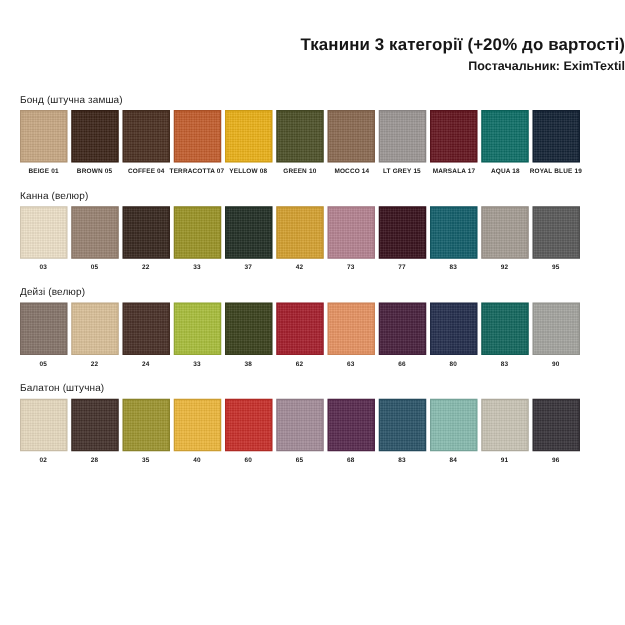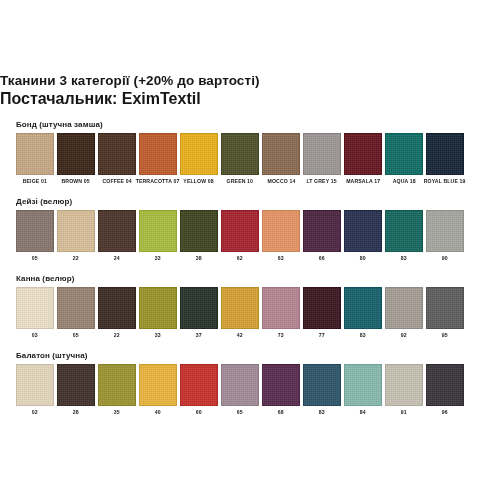--- a/index.html
+++ b/index.html
@@ -14,46 +14,46 @@
     overflow: hidden;
   }
   .sheet {
     position: relative;
     width: 500px;
     height: 500px;
     box-sizing: border-box;
     background: #ffffff;
   }
   .header {
-    padding-top: 72px;
-    text-align: left;
+    padding-top: 27px;
+    text-align: right;
   }
   .title {
     font-size: 13.5px;
     font-weight: 700;
     color: #161616;
     letter-spacing: 0.1px;
     line-height: 17px;
   }
   .subtitle {
-    font-size: 16px;
+    font-size: 10px;
     font-weight: 700;
     color: #161616;
     line-height: 15px;
     margin-top: 2px;
   }
   .groups {
     margin-top: 13px;
   }
   .group {
     margin-bottom: 12px;
   }
   .group-name {
     font-size: 8px;
-    font-weight: 700;
+    font-weight: 400;
     color: #1a1a1a;
     padding-left: 16px;
     line-height: 11px;
     margin-bottom: 3px;
     letter-spacing: 0.1px;
   }
   .swatch-row {
     display: flex;
     padding-left: 16px;
     padding-right: 16px;
@@ -148,114 +148,114 @@
             <div class="swatch-chip" style="background: rgb(13, 109, 101);"></div>
             <div class="swatch-label">AQUA 18</div>
           </div>
           <div class="swatch-cell">
             <div class="swatch-chip" style="background: rgb(21, 36, 54);"></div>
             <div class="swatch-label">ROYAL BLUE 19</div>
           </div>
         </div>
       </div>
       <div class="group">
-        <div class="group-name">Дейзі (велюр)</div>
+        <div class="group-name">Канна (велюр)</div>
         <div class="swatch-row">
           <div class="swatch-cell">
-            <div class="swatch-chip" style="background: rgb(135, 118, 108);"></div>
+            <div class="swatch-chip" style="background: rgb(236, 224, 200);"></div>
+            <div class="swatch-label">03</div>
+          </div>
+          <div class="swatch-cell">
+            <div class="swatch-chip" style="background: rgb(152, 130, 114);"></div>
             <div class="swatch-label">05</div>
           </div>
           <div class="swatch-cell">
-            <div class="swatch-chip" style="background: rgb(216, 191, 152);"></div>
+            <div class="swatch-chip" style="background: rgb(58, 42, 34);"></div>
             <div class="swatch-label">22</div>
           </div>
           <div class="swatch-cell">
-            <div class="swatch-chip" style="background: rgb(75, 51, 42);"></div>
-            <div class="swatch-label">24</div>
-          </div>
-          <div class="swatch-cell">
-            <div class="swatch-chip" style="background: rgb(168, 189, 60);"></div>
+            <div class="swatch-chip" style="background: rgb(154, 147, 39);"></div>
             <div class="swatch-label">33</div>
           </div>
           <div class="swatch-cell">
-            <div class="swatch-chip" style="background: rgb(61, 68, 32);"></div>
-            <div class="swatch-label">38</div>
-          </div>
-          <div class="swatch-cell">
-            <div class="swatch-chip" style="background: rgb(165, 33, 46);"></div>
-            <div class="swatch-label">62</div>
-          </div>
-          <div class="swatch-cell">
-            <div class="swatch-chip" style="background: rgb(230, 148, 100);"></div>
-            <div class="swatch-label">63</div>
-          </div>
-          <div class="swatch-cell">
-            <div class="swatch-chip" style="background: rgb(75, 36, 64);"></div>
-            <div class="swatch-label">66</div>
-          </div>
-          <div class="swatch-cell">
-            <div class="swatch-chip" style="background: rgb(38, 48, 78);"></div>
-            <div class="swatch-label">80</div>
-          </div>
-          <div class="swatch-cell">
-            <div class="swatch-chip" style="background: rgb(20, 103, 94);"></div>
+            <div class="swatch-chip" style="background: rgb(37, 50, 40);"></div>
+            <div class="swatch-label">37</div>
+          </div>
+          <div class="swatch-cell">
+            <div class="swatch-chip" style="background: rgb(212, 161, 50);"></div>
+            <div class="swatch-label">42</div>
+          </div>
+          <div class="swatch-cell">
+            <div class="swatch-chip" style="background: rgb(181, 132, 146);"></div>
+            <div class="swatch-label">73</div>
+          </div>
+          <div class="swatch-cell">
+            <div class="swatch-chip" style="background: rgb(59, 21, 32);"></div>
+            <div class="swatch-label">77</div>
+          </div>
+          <div class="swatch-cell">
+            <div class="swatch-chip" style="background: rgb(21, 96, 108);"></div>
             <div class="swatch-label">83</div>
           </div>
           <div class="swatch-cell">
-            <div class="swatch-chip" style="background: rgb(165, 165, 160);"></div>
-            <div class="swatch-label">90</div>
+            <div class="swatch-chip" style="background: rgb(164, 156, 147);"></div>
+            <div class="swatch-label">92</div>
+          </div>
+          <div class="swatch-cell">
+            <div class="swatch-chip" style="background: rgb(92, 92, 92);"></div>
+            <div class="swatch-label">95</div>
           </div>
         </div>
       </div>
       <div class="group">
-        <div class="group-name">Канна (велюр)</div>
+        <div class="group-name">Дейзі (велюр)</div>
         <div class="swatch-row">
           <div class="swatch-cell">
-            <div class="swatch-chip" style="background: rgb(236, 224, 200);"></div>
-            <div class="swatch-label">03</div>
-          </div>
-          <div class="swatch-cell">
-            <div class="swatch-chip" style="background: rgb(152, 130, 114);"></div>
+            <div class="swatch-chip" style="background: rgb(135, 118, 108);"></div>
             <div class="swatch-label">05</div>
           </div>
           <div class="swatch-cell">
-            <div class="swatch-chip" style="background: rgb(58, 42, 34);"></div>
+            <div class="swatch-chip" style="background: rgb(216, 191, 152);"></div>
             <div class="swatch-label">22</div>
           </div>
           <div class="swatch-cell">
-            <div class="swatch-chip" style="background: rgb(154, 147, 39);"></div>
+            <div class="swatch-chip" style="background: rgb(75, 51, 42);"></div>
+            <div class="swatch-label">24</div>
+          </div>
+          <div class="swatch-cell">
+            <div class="swatch-chip" style="background: rgb(168, 189, 60);"></div>
             <div class="swatch-label">33</div>
           </div>
           <div class="swatch-cell">
-            <div class="swatch-chip" style="background: rgb(37, 50, 40);"></div>
-            <div class="swatch-label">37</div>
-          </div>
-          <div class="swatch-cell">
-            <div class="swatch-chip" style="background: rgb(212, 161, 50);"></div>
-            <div class="swatch-label">42</div>
-          </div>
-          <div class="swatch-cell">
-            <div class="swatch-chip" style="background: rgb(181, 132, 146);"></div>
-            <div class="swatch-label">73</div>
-          </div>
-          <div class="swatch-cell">
-            <div class="swatch-chip" style="background: rgb(59, 21, 32);"></div>
-            <div class="swatch-label">77</div>
-          </div>
-          <div class="swatch-cell">
-            <div class="swatch-chip" style="background: rgb(21, 96, 108);"></div>
+            <div class="swatch-chip" style="background: rgb(61, 68, 32);"></div>
+            <div class="swatch-label">38</div>
+          </div>
+          <div class="swatch-cell">
+            <div class="swatch-chip" style="background: rgb(165, 33, 46);"></div>
+            <div class="swatch-label">62</div>
+          </div>
+          <div class="swatch-cell">
+            <div class="swatch-chip" style="background: rgb(230, 148, 100);"></div>
+            <div class="swatch-label">63</div>
+          </div>
+          <div class="swatch-cell">
+            <div class="swatch-chip" style="background: rgb(75, 36, 64);"></div>
+            <div class="swatch-label">66</div>
+          </div>
+          <div class="swatch-cell">
+            <div class="swatch-chip" style="background: rgb(38, 48, 78);"></div>
+            <div class="swatch-label">80</div>
+          </div>
+          <div class="swatch-cell">
+            <div class="swatch-chip" style="background: rgb(20, 103, 94);"></div>
             <div class="swatch-label">83</div>
           </div>
           <div class="swatch-cell">
-            <div class="swatch-chip" style="background: rgb(164, 156, 147);"></div>
-            <div class="swatch-label">92</div>
-          </div>
-          <div class="swatch-cell">
-            <div class="swatch-chip" style="background: rgb(92, 92, 92);"></div>
-            <div class="swatch-label">95</div>
+            <div class="swatch-chip" style="background: rgb(165, 165, 160);"></div>
+            <div class="swatch-label">90</div>
           </div>
         </div>
       </div>
       <div class="group">
         <div class="group-name">Балатон (штучна)</div>
         <div class="swatch-row">
           <div class="swatch-cell">
             <div class="swatch-chip" style="background: rgb(228, 215, 189);"></div>
             <div class="swatch-label">02</div>
           </div>

